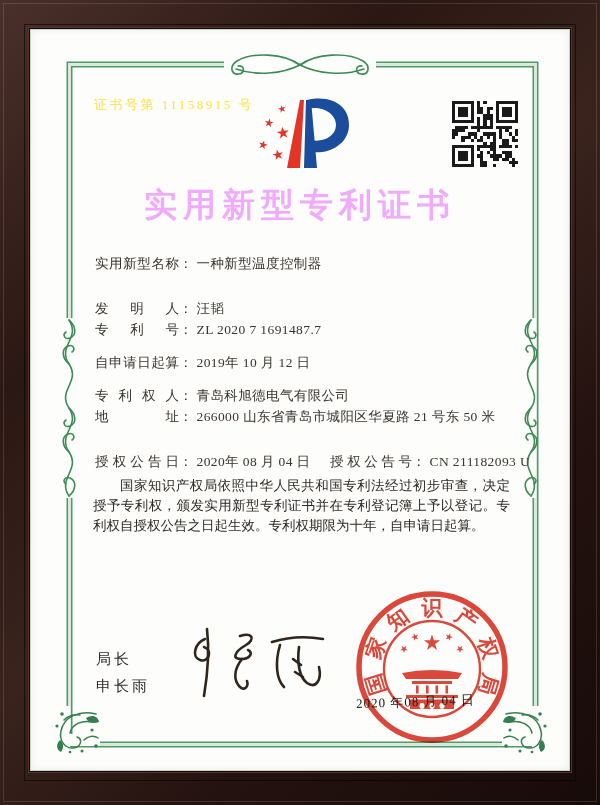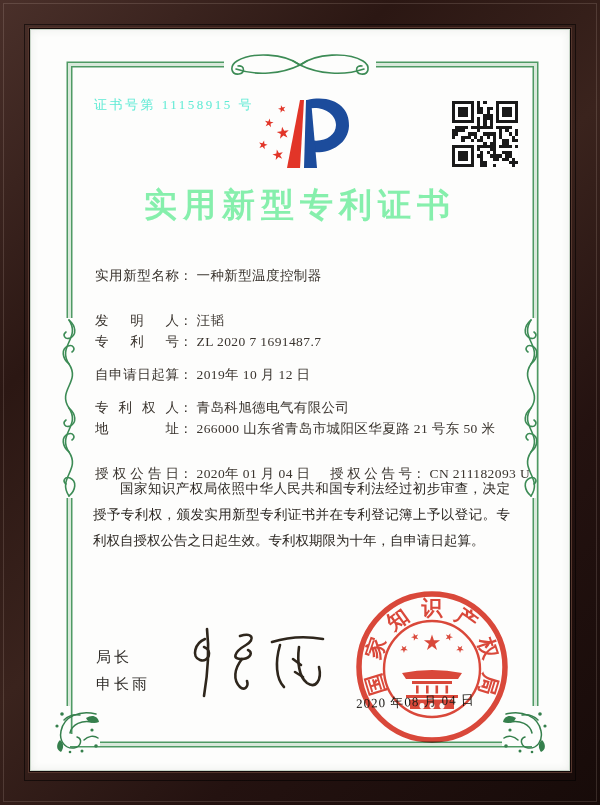--- a/index.html
+++ b/index.html
@@ -11,32 +11,32 @@
   #frame .bevel-outer{position:absolute;inset:3px;border:1px solid rgba(255,235,220,.14);}
   #frame .bevel-inner{position:absolute;inset:24px;border:1px solid rgba(0,0,0,.55);}
   #paper{position:absolute;left:30px;top:29px;right:30px;bottom:34px;background:#fdfdfc;
          box-shadow:0 0 0 1px #120807,0 0 0 2px #54352c, inset 0 0 0 1px #c9d6c9, inset 0 0 10px rgba(40,60,40,.10);}
   
   #gborder{position:absolute;left:68px;top:63px;width:463px;height:677px;
            border:3px solid #d9e9db;
            box-shadow:0 0 0 1.5px #4f9a64, inset 0 0 0 1.5px #4f9a64;}
   .orn{position:absolute;}
   
-  #certno{position:absolute;left:94px;top:96px;font-size:13px;letter-spacing:2.5px;color:#5eead4;}
+  #certno{position:absolute;left:94px;top:96px;font-size:13px;letter-spacing:2.5px;color:#fde047;}
   #title{position:absolute;left:0;right:0;top:183px;text-align:center;font-size:33px;
-         font-weight:600;letter-spacing:6px;color:#86efac;}
-  .frow{position:absolute;left:95px;font-size:13.5px;color:#3a342e;white-space:nowrap;margin-top:12px;}
+         font-weight:600;letter-spacing:6px;color:#f0abfc;}
+  .frow{position:absolute;left:95px;font-size:13.5px;color:#3a342e;white-space:nowrap;}
   .flabel{display:inline-block;width:84px;text-align:justify;text-align-last:justify;}
   .fvalue{margin-left:4px;letter-spacing:.4px;}
   .fpair2{position:absolute;left:235px;top:0;white-space:nowrap;}
   .fpair2 .flabel{width:82px;}
-  #paras{position:absolute;left:93px;top:476px;width:417px;font-size:13.5px;line-height:26px;
+  #paras{position:absolute;left:93px;top:476px;width:417px;font-size:13.5px;line-height:20px;
          text-align:justify;color:#2d2823;}
   #paras p{margin:0;text-indent:2em;}
-  #director-block{position:absolute;left:96px;top:645px;font-family:Liberation Mono, monospace;
+  #director-block{position:absolute;left:96px;top:645px;font-family:Liberation Sans, sans-serif;
                   font-size:15px;letter-spacing:3px;color:#2f2c28;line-height:27px;}
   #seal-date{position:absolute;left:356px;top:693px;font-size:13px;letter-spacing:1px;color:#1c1914;
              transform:rotate(-2deg);z-index:6;}
   svg text{font-family:"Liberation Serif","DejaVu Serif",serif;}
   #seal-svg{opacity:.93;mix-blend-mode:multiply;}
 </style>
 </head>
 <body>
 
 <div id="stage">
@@ -393,21 +393,21 @@
   <div class="frow" style="top:354px">
     <span class="flabel">自申请日起算</span><span>：</span><span class="fvalue">2019年 10 月 12 日</span>
   </div>
   <div class="frow" style="top:387px">
     <span class="flabel">专利权人</span><span>：</span><span class="fvalue">青岛科旭德电气有限公司</span>
   </div>
   <div class="frow" style="top:408px">
     <span class="flabel">地址</span><span>：</span><span class="fvalue">266000 山东省青岛市城阳区华夏路 21 号东 50 米</span>
   </div>
   <div class="frow" style="top:453px">
-    <span class="flabel">授权公告日</span><span>：</span><span class="fvalue">2020年 01 月 04 日</span>
+    <span class="flabel">授权公告日</span><span>：</span><span class="fvalue">2020年 08 月 04 日</span>
     <span class="fpair2">
       <span class="flabel">授权公告号</span><span>：</span><span class="fvalue">CN 211182093 U</span>
     </span>
   </div>
 
   <div id="paras">
     <p>国家知识产权局依照中华人民共和国专利法经过初步审查，决定授予专利权，颁发实用新型专利证书并在专利登记簿上予以登记。专利权自授权公告之日起生效。专利权期限为十年，自申请日起算。</p>
   </div>
 
   <div id="director-block">

